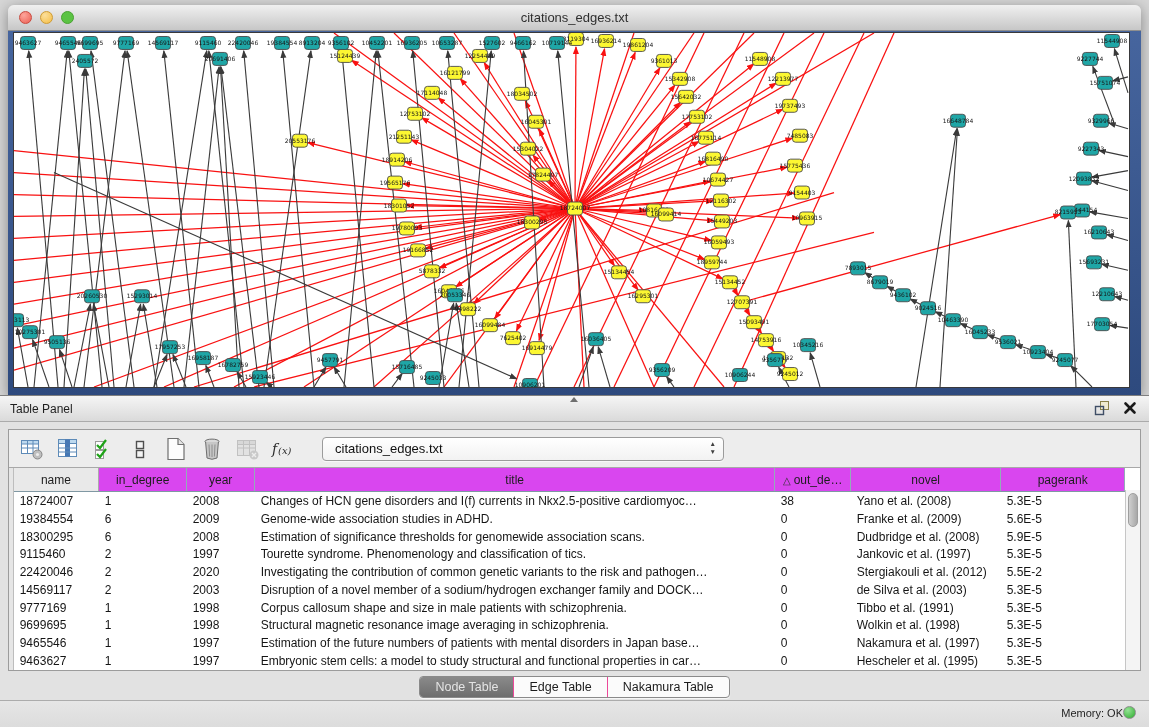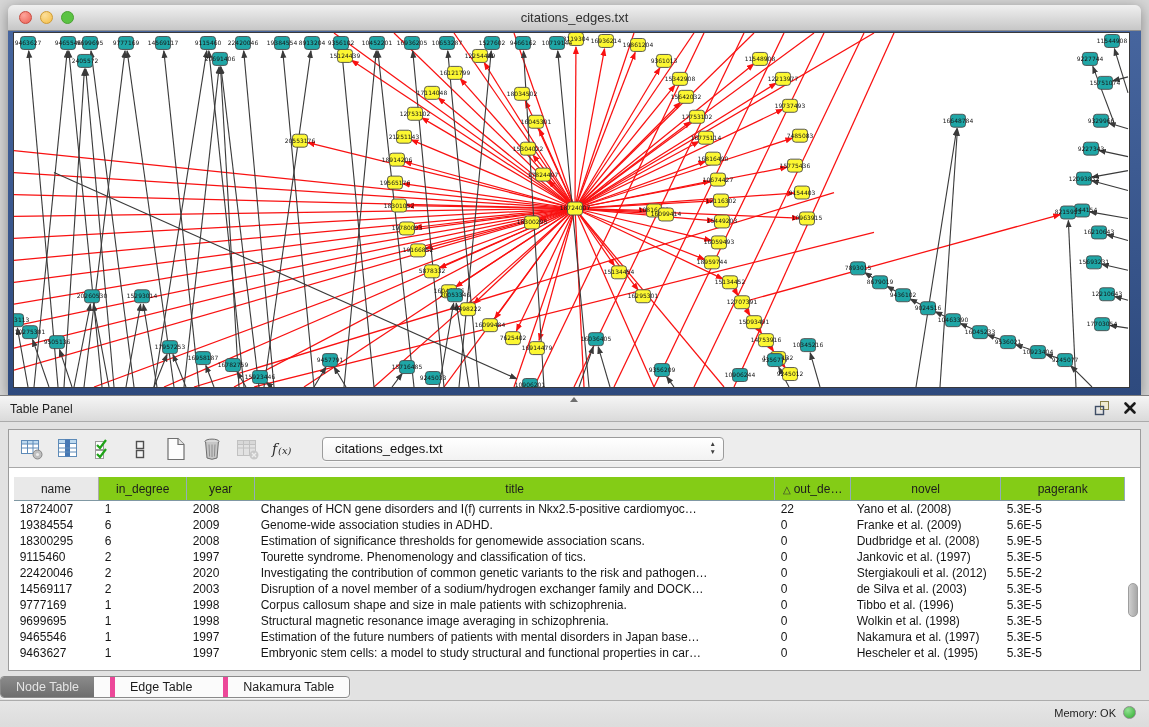--- a/index.html
+++ b/index.html
@@ -26,37 +26,37 @@
   .splitter-arrow{position:absolute;left:570px;top:1px;width:0;height:0;border-left:4px solid transparent;border-right:4px solid transparent;border-bottom:5px solid #6F6F6F;}
   .panel-title{position:absolute;left:10px;top:6px;font-size:12px;color:#1E1E1E;}
   .panel-actions{position:absolute;right:12px;top:4px;display:flex;gap:13px;align-items:center;}
   .panel-body{position:absolute;left:8px;right:8px;top:33px;height:240px;border:1px solid #9C9C9C;background:#EDEDED;}
   .toolbar{height:37px;display:flex;align-items:center;padding:0 9px;gap:9px;}
   .tool{width:27px;height:27px;display:flex;align-items:center;justify-content:center;border-radius:3px;}
   .dropdown{margin-left:16px;width:388px;height:22px;background:linear-gradient(#FFFFFF,#F2F2F2);border:1px solid #9B9B9B;
             border-radius:4px;position:relative;font-size:13px;line-height:22px;padding-left:12px;color:#101010;
             box-shadow:0 1px 1px rgba(255,255,255,.7), inset 0 1px 0 #fff;}
   .stepper{position:absolute;right:7px;top:2px;display:flex;flex-direction:column;font-size:6.5px;line-height:8.5px;color:#3F3F3F;}
-  .tablewrap{position:absolute;left:0;right:0;top:37px;bottom:0;background:#fff;border-top:1px solid #A8A8A8;display:flex;align-items:center;}
+  .tablewrap{position:absolute;left:0;right:0;top:37px;bottom:0;background:#fff;border-top:1px solid #A8A8A8;display:flex;}
   .gutter{width:4px;background:#E6E6E6;border-right:1px solid #BDBDBD;}
   table{border-collapse:collapse;table-layout:fixed;width:1111px;font-size:12px;}
-  th{height:21px;background:#84cc16;border-right:1px solid #93ACB9;border-bottom:1px solid #85481;border-bottom:1px solid #8098A3;
+  th{height:21px;background:#d946ef;border-right:1px solid #93ACB9;border-bottom:1px solid #85481;border-bottom:1px solid #8098A3;
      font-weight:normal;font-size:12px;color:#1D1D1D;overflow:hidden;white-space:nowrap;}
   th.first{background:#E9E9E9;border-right:1px solid #ABABAB;}
   .sort-ind{font-size:10px;margin-right:3px;color:#333;}
   td{height:16px;padding:0 2px 0 6px;color:#151515;white-space:nowrap;overflow:hidden;}
   .scrollbar{width:15px;background:#F4F4F4;border-left:1px solid #C6C6C6;position:relative;margin-top:22px;}
   .thumb{position:absolute;top:3px;left:2px;width:10px;height:34px;background:linear-gradient(90deg,#CFCFCF,#A8A8A8);border-radius:6px;border:1px solid #9E9E9E;box-sizing:border-box;}
-  .tabs-bar{position:absolute;left:0;right:0;top:277px;height:28px;display:flex;align-items:center;}
+  .tabs-bar{position:absolute;left:0;right:0;top:277px;height:28px;display:flex;justify-content:center;align-items:center;}
   .seg{display:flex;border:1px solid #8A8A8A;border-radius:4px;overflow:hidden;background:#FBFBFB;height:20px;box-shadow:0 1px 1px rgba(255,255,255,.8);}
   .seg button{font-family:"Liberation Sans",sans-serif;font-size:12.5px;padding:0 15px;border:none;background:transparent;color:#1C1C1C;height:20px;cursor:default;}
-  .seg button + button{border-left:5px solid #ec4899;margin-left:16px;}
+  .seg button + button{border-left:1px solid #ec4899;}
   .seg button.active{background:linear-gradient(#8A8A8A,#6E6E6E);color:#E4E4E4;}
   .status-bar{position:absolute;left:0;right:0;bottom:0;height:26px;background:linear-gradient(#E6E6E6,#DCDCDC);border-top:1px solid #ACACAC;}
-  .memory{position:absolute;right:13px;top:5px;display:flex;align-items:center;gap:7px;font-size:11px;color:#1E1E1E;}
+  .memory{position:absolute;right:13px;top:5px;display:flex;align-items:center;font-size:11px;color:#1E1E1E;}
   .dot{width:13px;height:13px;border-radius:50%;background:radial-gradient(circle at 35% 30%,#94E394,#2DAB2D);border:1px solid #8C8C8C;box-sizing:border-box;}
 </style>
 </head>
 <body>
 
 <div class="net-window">
   <div class="titlebar">
     <div class="lights">
       <span class="light red"></span>
       <span class="light yellow"></span>
@@ -816,21 +816,21 @@
               <th>novel</th>
               <th>pagerank</th>
             </tr>
           </thead>
         <tbody id="body-rows">
             <tr>
               <td>18724007</td>
               <td>1</td>
               <td>2008</td>
               <td>Changes of HCN gene disorders and I(f) currents in Nkx2.5-positive cardiomyoc…</td>
-              <td>22</td>
+              <td>38</td>
               <td>Yano et al. (2008)</td>
               <td>5.3E-5</td>
             </tr>
             <tr>
               <td>19384554</td>
               <td>6</td>
               <td>2009</td>
               <td>Genome-wide association studies in ADHD.</td>
               <td>0</td>
               <td>Franke et al. (2009)</td>
@@ -871,21 +871,21 @@
               <td>0</td>
               <td>de Silva et al. (2003)</td>
               <td>5.3E-5</td>
             </tr>
             <tr>
               <td>9777169</td>
               <td>1</td>
               <td>1998</td>
               <td>Corpus callosum shape and size in male patients with schizophrenia.</td>
               <td>0</td>
-              <td>Tibbo et al. (1996)</td>
+              <td>Tibbo et al. (1991)</td>
               <td>5.3E-5</td>
             </tr>
             <tr>
               <td>9699695</td>
               <td>1</td>
               <td>1998</td>
               <td>Structural magnetic resonance image averaging in schizophrenia.</td>
               <td>0</td>
               <td>Wolkin et al. (1998)</td>
               <td>5.3E-5</td>

